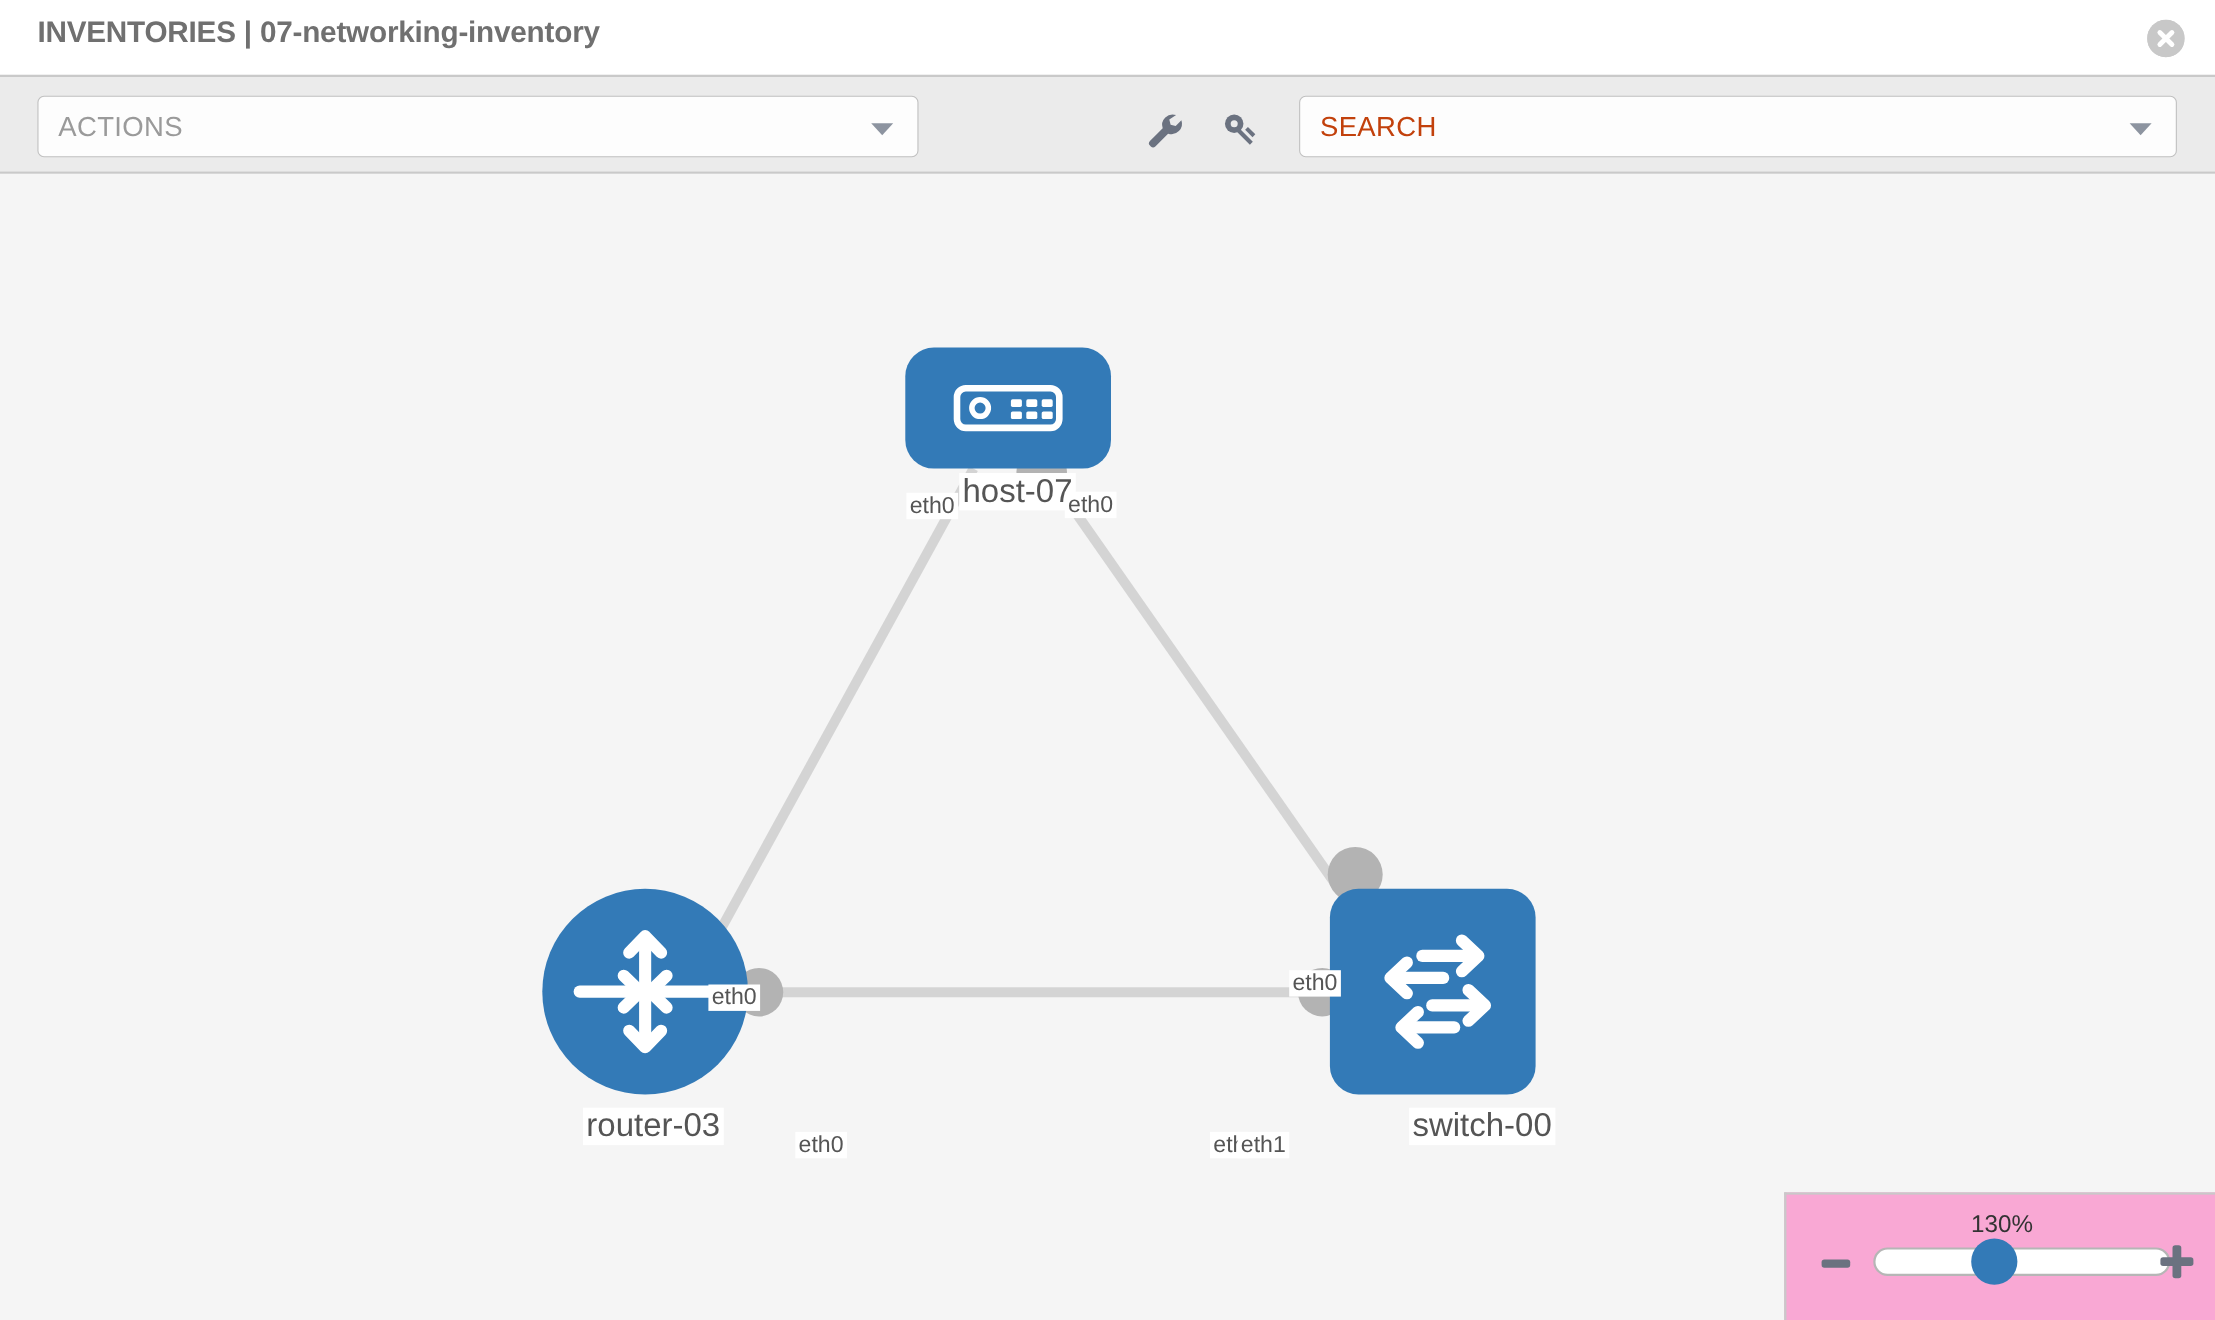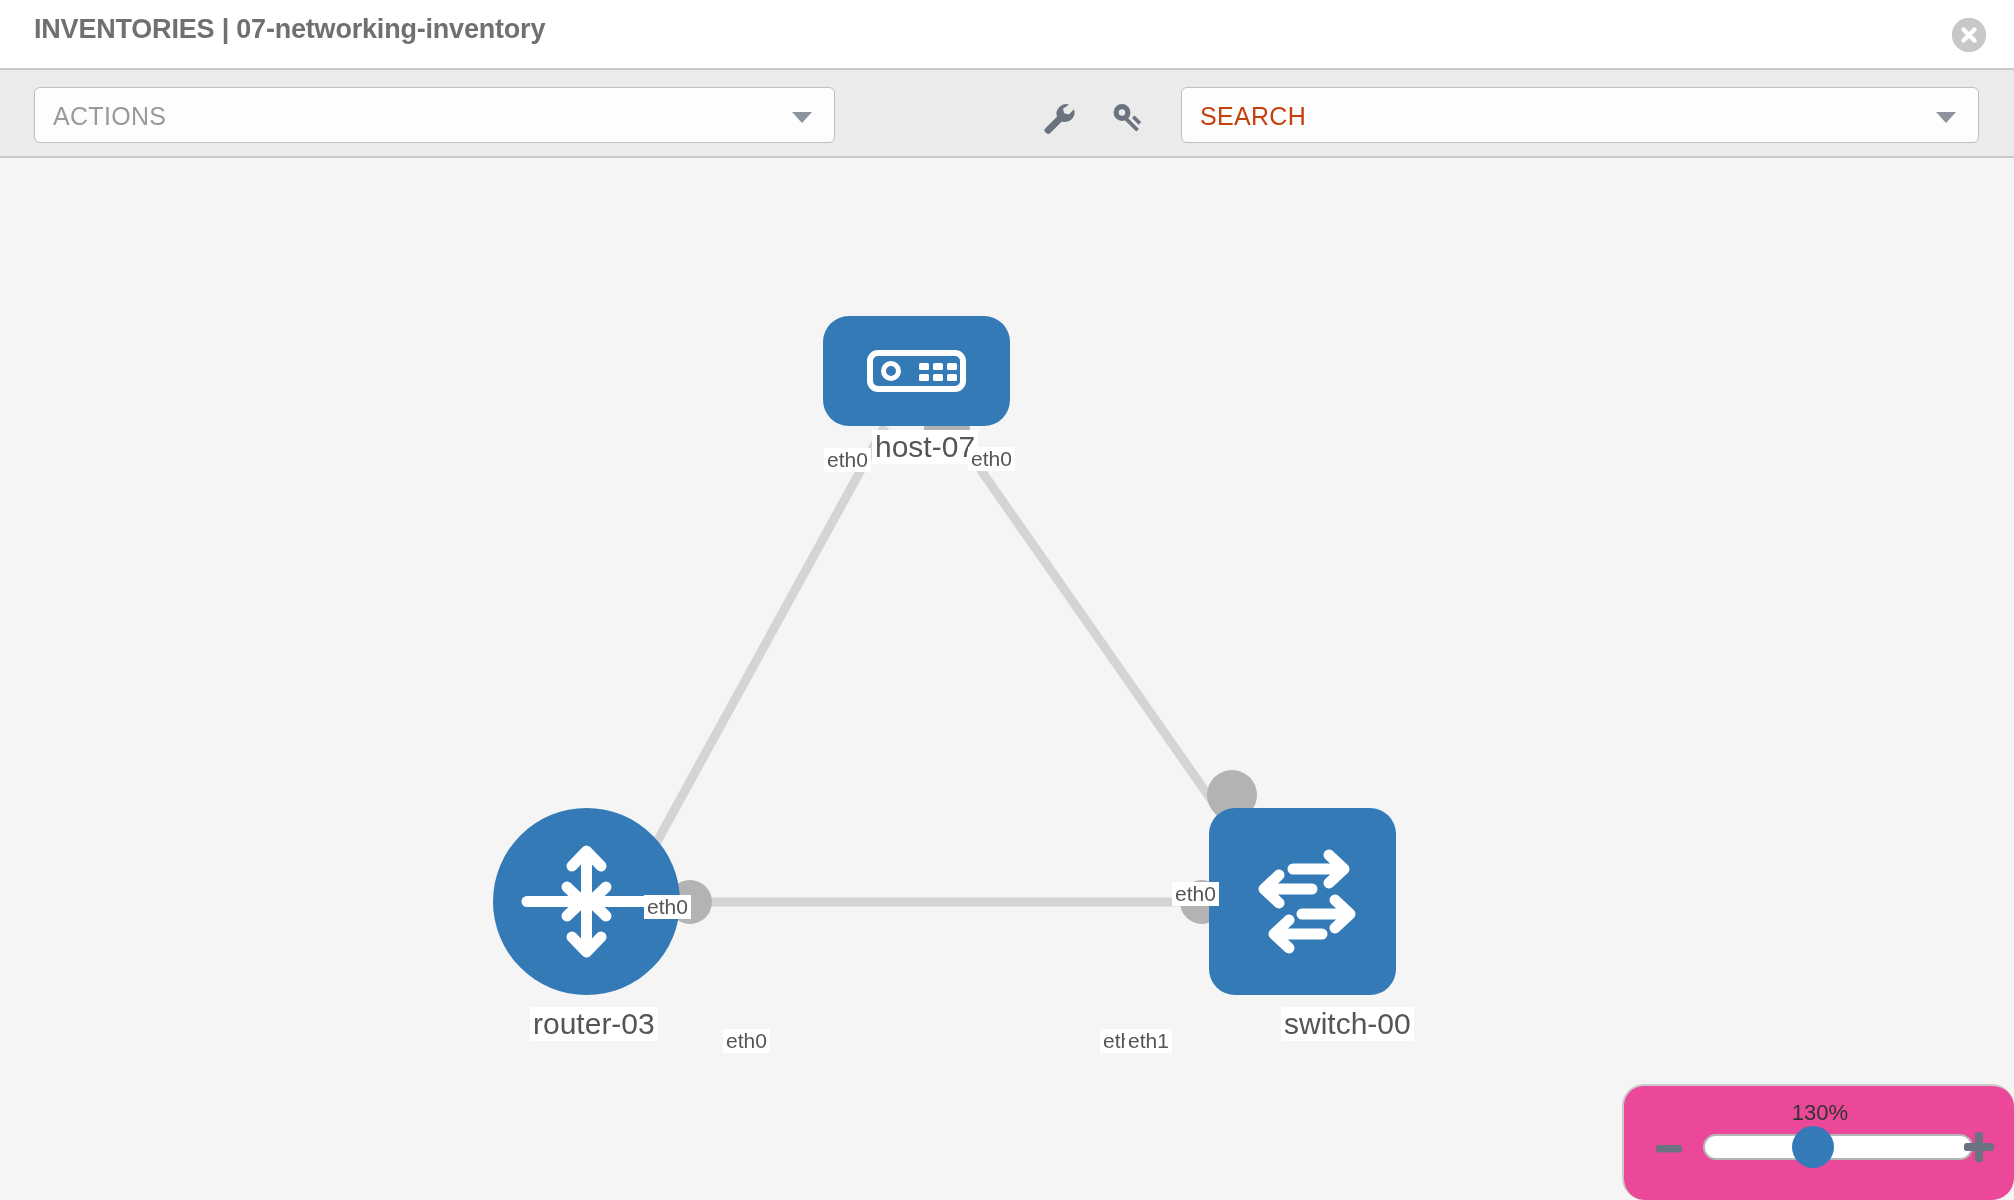--- a/index.html
+++ b/index.html
@@ -161,24 +161,23 @@
   .lbl-iface {
     font-size: 21px;
     padding: 1px 3px;
   }
 
   
   .zoom-panel {
     position: absolute;
     left: 1622px; top: 1084px;
     width: 392px; height: 116px;
-    background: #ec4899;
+    background: #f9a8d4;
     border-top: 2px solid #c9c9c9;
     border-left: 2px solid #c9c9c9;
-    border-radius: 22px;
   }
   .zoom-value {
     position: absolute;
     left: 0; top: 14px;
     width: 392px;
     text-align: center;
     font-size: 22px;
     color: #333333;
   }
   .zoom-minus, .zoom-plus {

